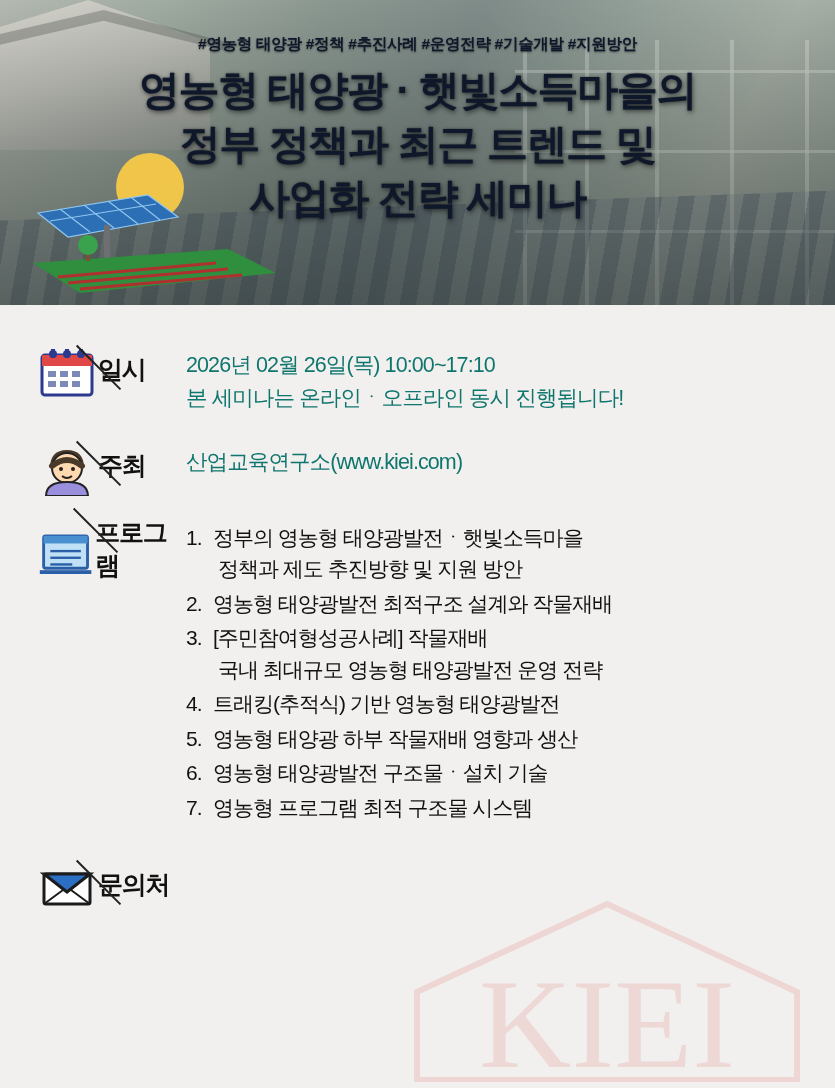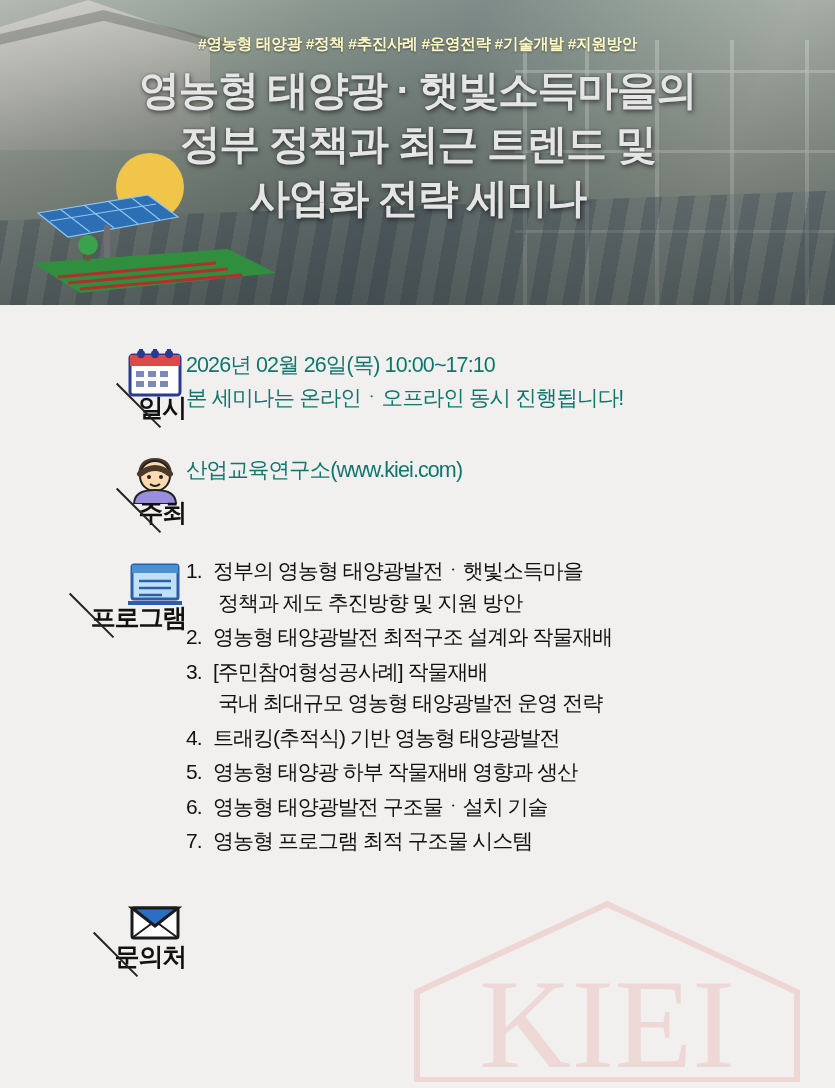--- a/index.html
+++ b/index.html
@@ -67,29 +67,29 @@
   .hero-veil {
     position: absolute; inset: 0;
     background: linear-gradient(to bottom, rgba(255,255,255,.05), rgba(40,48,45,.38));
   }
 
   
   .solar-ill { position: absolute; left: 28px; bottom: 0; width: 255px; height: 160px; }
 
   .hero-text { position: absolute; left: 0; top: 34px; width: 835px; text-align: center; z-index: 5; }
   .hashtags {
-    color: #fef9c3;
+    color: #0f172a;
     font-size: 15.5px;
     font-weight: bold;
     letter-spacing: -0.3px;
     text-shadow: 0 1px 2px rgba(0,0,0,.45);
     margin-bottom: 8px;
   }
   .hero-title {
-    color: #e5e5e5;
+    color: #0f172a;
     font-size: 41px;
     font-weight: bold;
     line-height: 1.32;
     letter-spacing: -1.4px;
     text-shadow: 1px 2px 5px rgba(0,0,0,.55), 0 0 2px rgba(0,0,0,.4);
   }
   .hero-title span { display: block; }
 
   
   .watermark {
@@ -104,22 +104,22 @@
   .content {
     position: relative;
     z-index: 2;
     padding: 40px 36px 0 36px;
   }
   .row { display: flex; align-items: flex-start; margin-bottom: 26px; }
   .row-icon {
     width: 150px;
     flex: 0 0 150px;
     display: flex;
-    flex-direction: column;
-    align-items: flex-end;
+    flex-direction: row;
+    align-items: center;
     padding-top: 2px;
   }
   .icon-art { width: 62px; height: 52px; position: relative; }
   .row-label {
     margin-top: -8px;
     font-size: 25px;
     font-weight: bold;
     color: #111;
     letter-spacing: -1.2px;
     position: relative;

